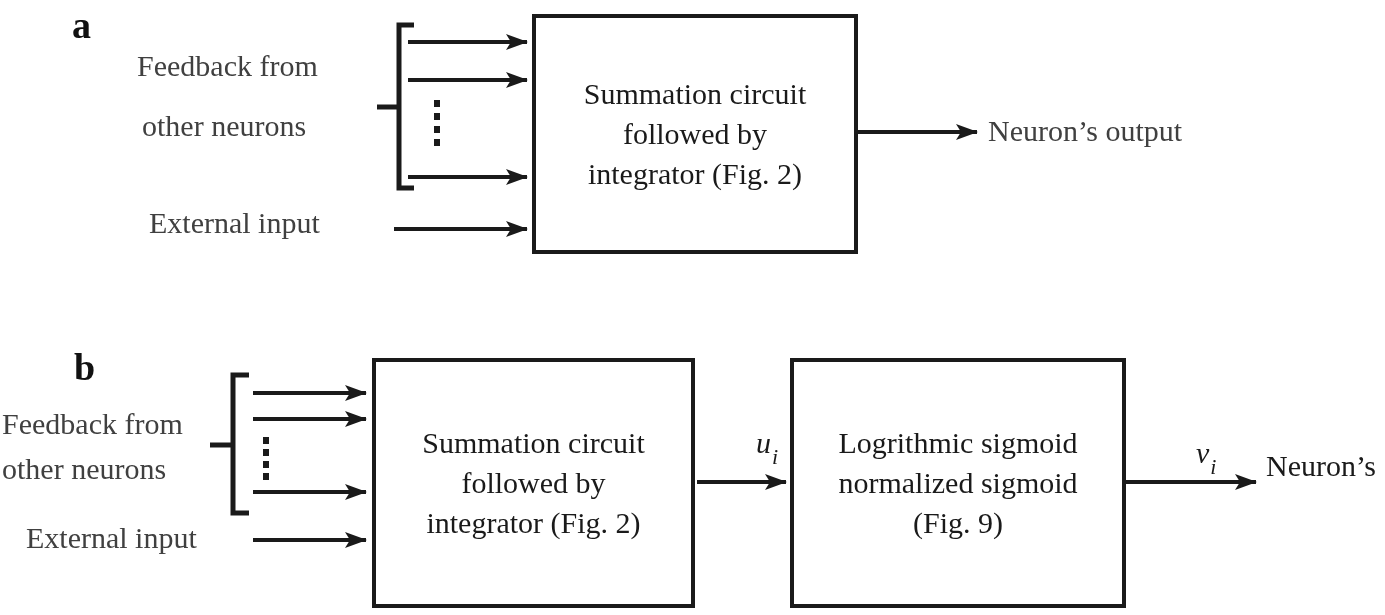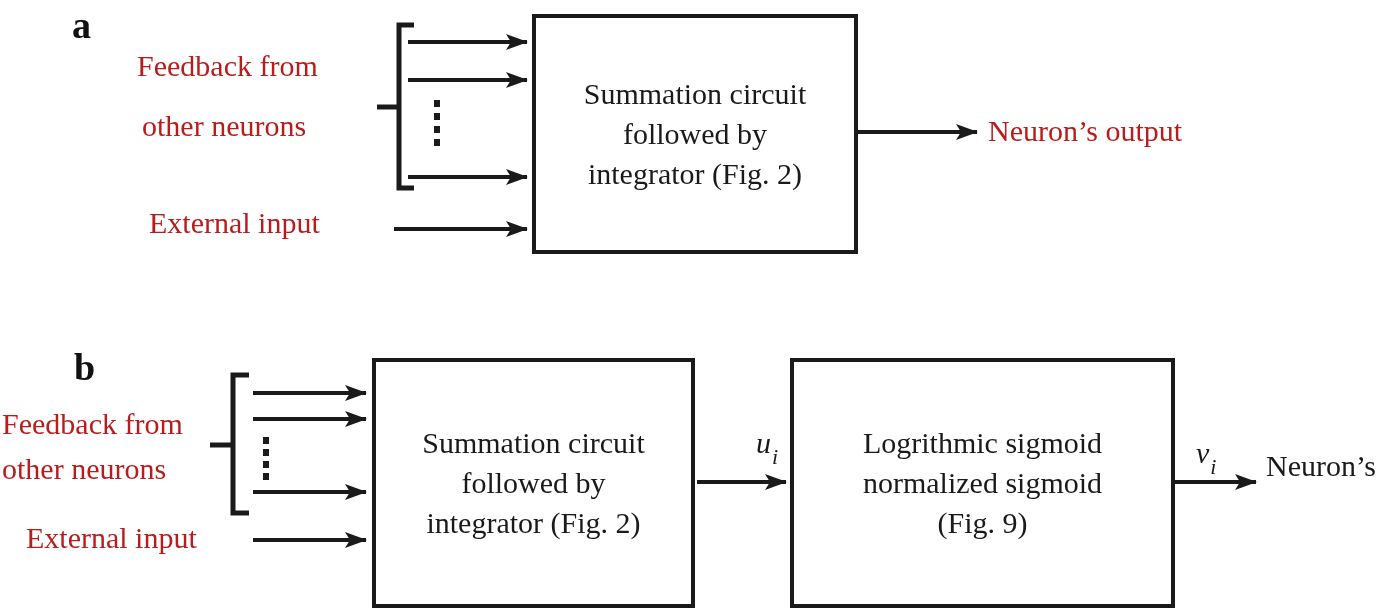--- a/index.html
+++ b/index.html
@@ -21,21 +21,21 @@
     left: 0;
     top: 0;
     width: 1385px;
     height: 615px;
   }
   .t {
     position: absolute;
     font-size: 30px;
     line-height: 34px;
     white-space: nowrap;
-    color: #b91c1c;
+    color: #404040;
   }
   .panel-label {
     position: absolute;
     font-size: 38px;
     font-weight: bold;
     line-height: 38px;
     color: #111111;
   }
   .box {
     position: absolute;
@@ -171,21 +171,21 @@
       <div>Summation circuit</div>
       <div>followed by</div>
       <div>integrator (Fig. 2)</div>
     </div>
   </div>
 
   <div class="math-label" style="left:756px; top:426px;">
     <span>u</span><sub>i</sub>
   </div>
 
-  <div class="box" style="left:790px; top:358px; width:385px; height:250px;">
+  <div class="box" style="left:790px; top:358px; width:336px; height:250px;">
     <div class="lines">
       <div>Logrithmic sigmoid</div>
       <div>normalized sigmoid</div>
       <div>(Fig. 9)</div>
     </div>
   </div>
 
   <div class="math-label" style="left:1196px; top:436px;font-family:Liberation Serif, serif;">
     <span>v</span><sub>i</sub>
   </div>

